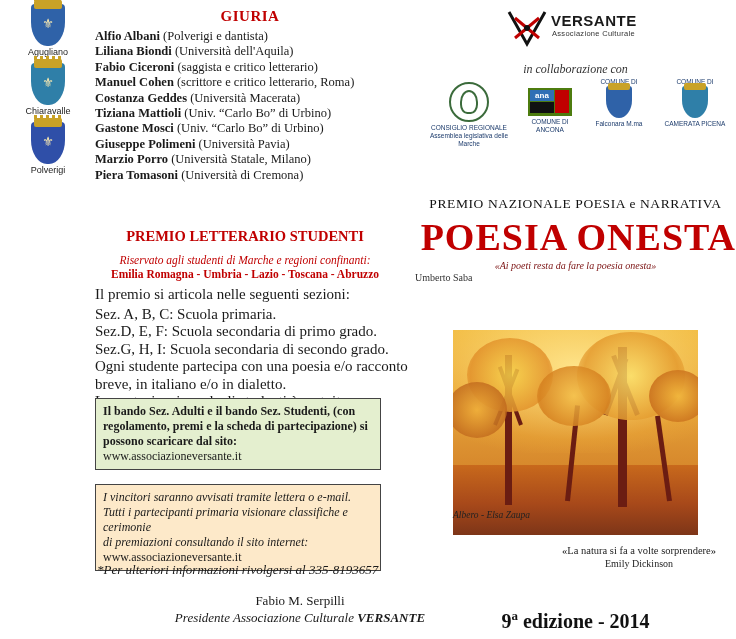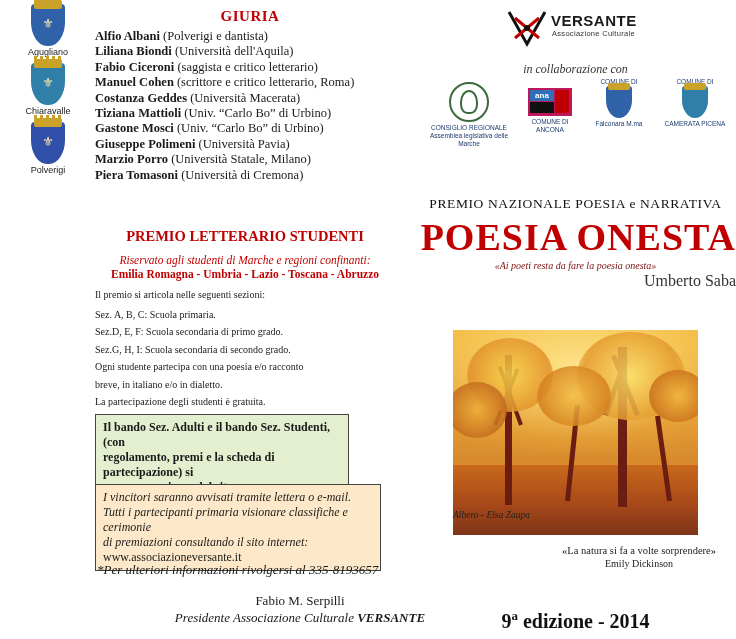--- a/index.html
+++ b/index.html
@@ -117,39 +117,39 @@
     font-style: italic;
     line-height: 14px;
   }
   .students-sub b { font-style: normal; font-weight: bold; }
 
   .sections {
     position: absolute;
     left: 95px;
     top: 286px;
     width: 320px;
-    font-size: 10px;
+    font-size: 15px;
     line-height: 17.5px;
   }
   .sections .lead { margin-bottom: 2px; }
   .sec-label { font-weight: normal; }
 
   
   .box {
     position: absolute;
     left: 95px;
     box-sizing: border-box;
     border: 1px solid #444;
     padding: 5px 7px;
     font-size: 12px;
     line-height: 15px;
   }
   .box-green {
-    top: 414px;
-    width: 254px;
+    top: 398px;
+    width: 286px;
     background: #e4efcf;
   }
   .box-green .head { font-weight: bold; }
   .box-green .url { font-family: "Liberation Serif", serif; }
   .box-orange {
     top: 484px;
     width: 286px;
     background: #fde9c9;
     font-style: italic;
   }
@@ -257,21 +257,21 @@
     position: absolute;
     left: 50%; top: 50%;
     transform: translate(-50%,-50%);
     width: 14px; height: 20px;
     border: 2px solid #3b6b3b;
     border-radius: 50% 50% 40% 40%;
   }
   .ana-logo {
     width: 44px; height: 28px;
     margin: 0 auto 2px;
-    background: #be185d;
+    background: #4d7c0f;
     position: relative;
   }
   .ana-logo .b1 {
     position: absolute; left: 2px; top: 2px;
     width: 24px; height: 11px; background: #2f6fb5;
     color: #fff; font-size: 8px; font-weight: bold;
     font-family: "Liberation Sans", sans-serif;
     text-align: center; line-height: 11px;
   }
   .ana-logo .b2 {
@@ -326,22 +326,22 @@
     text-align: center;
     font-size: 10px;
     font-style: italic;
     color: #7a1010;
   }
   .quote-author {
     position: absolute;
     left: 0;
     top: 272px;
     width: 321px;
-    text-align: right;
-    font-size: 16px;
+    text-align: left;
+    font-size: 10px;
     color: #333;
   }
 
   
   .painting {
     position: absolute;
     left: 38px;
     top: 330px;
     width: 245px;
     height: 205px;

